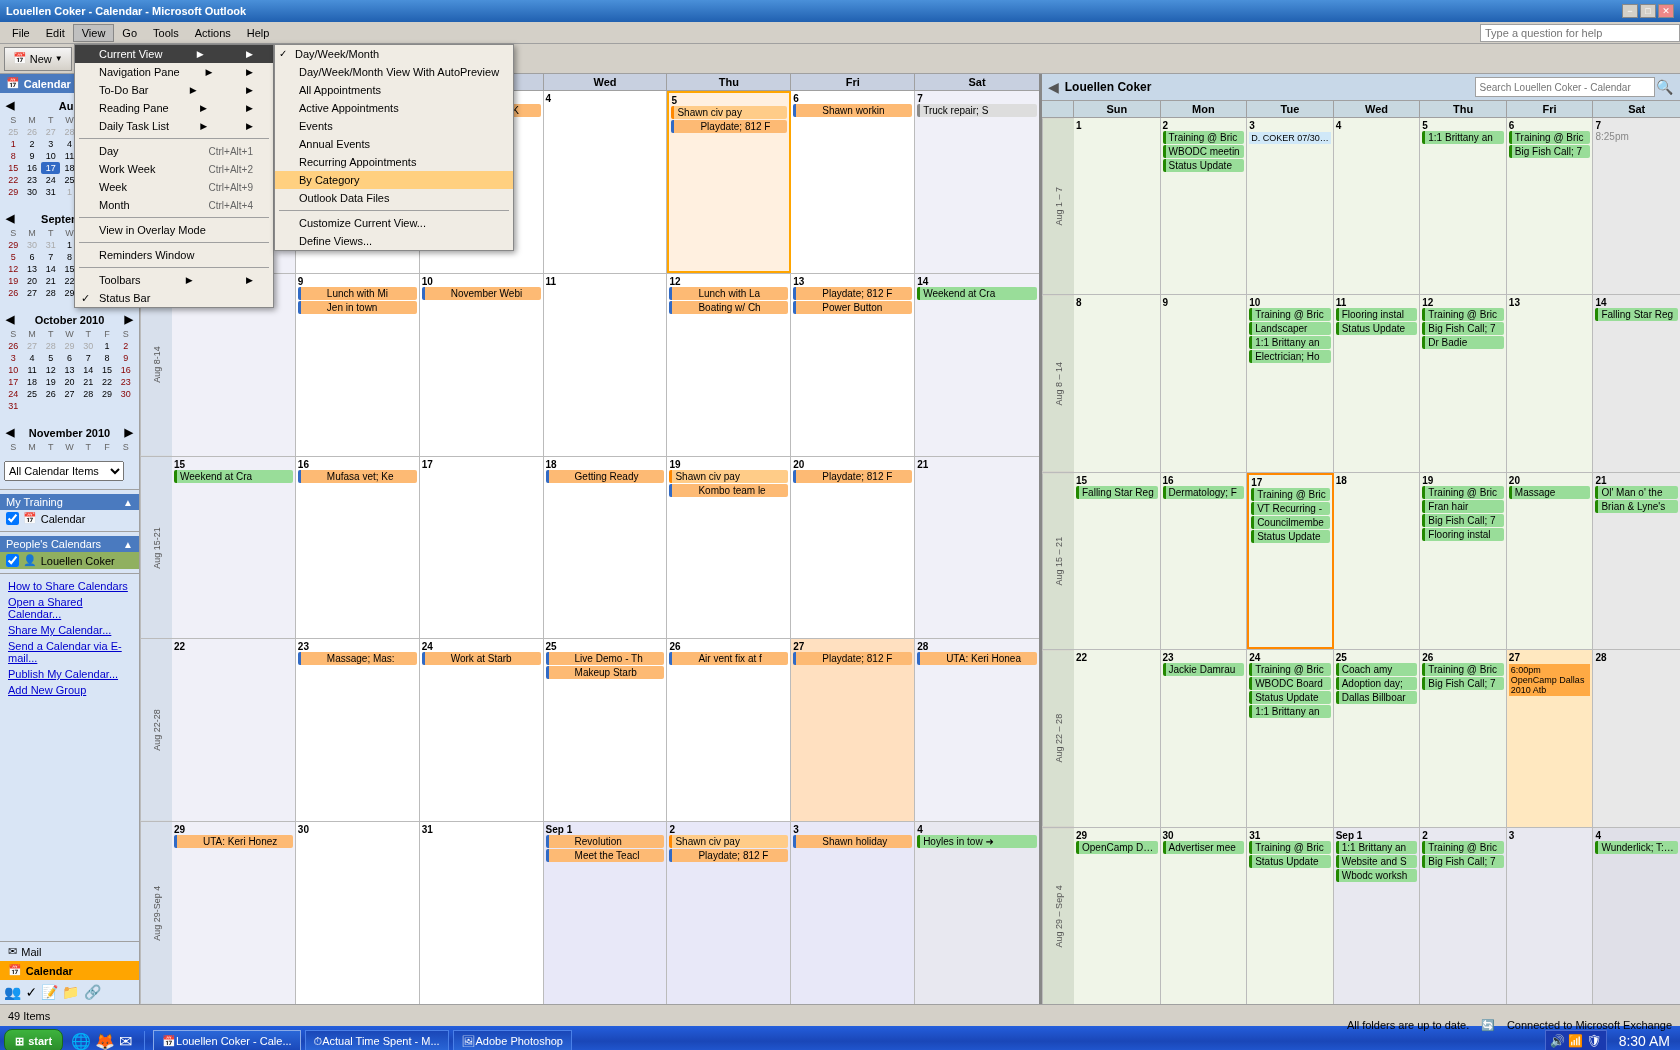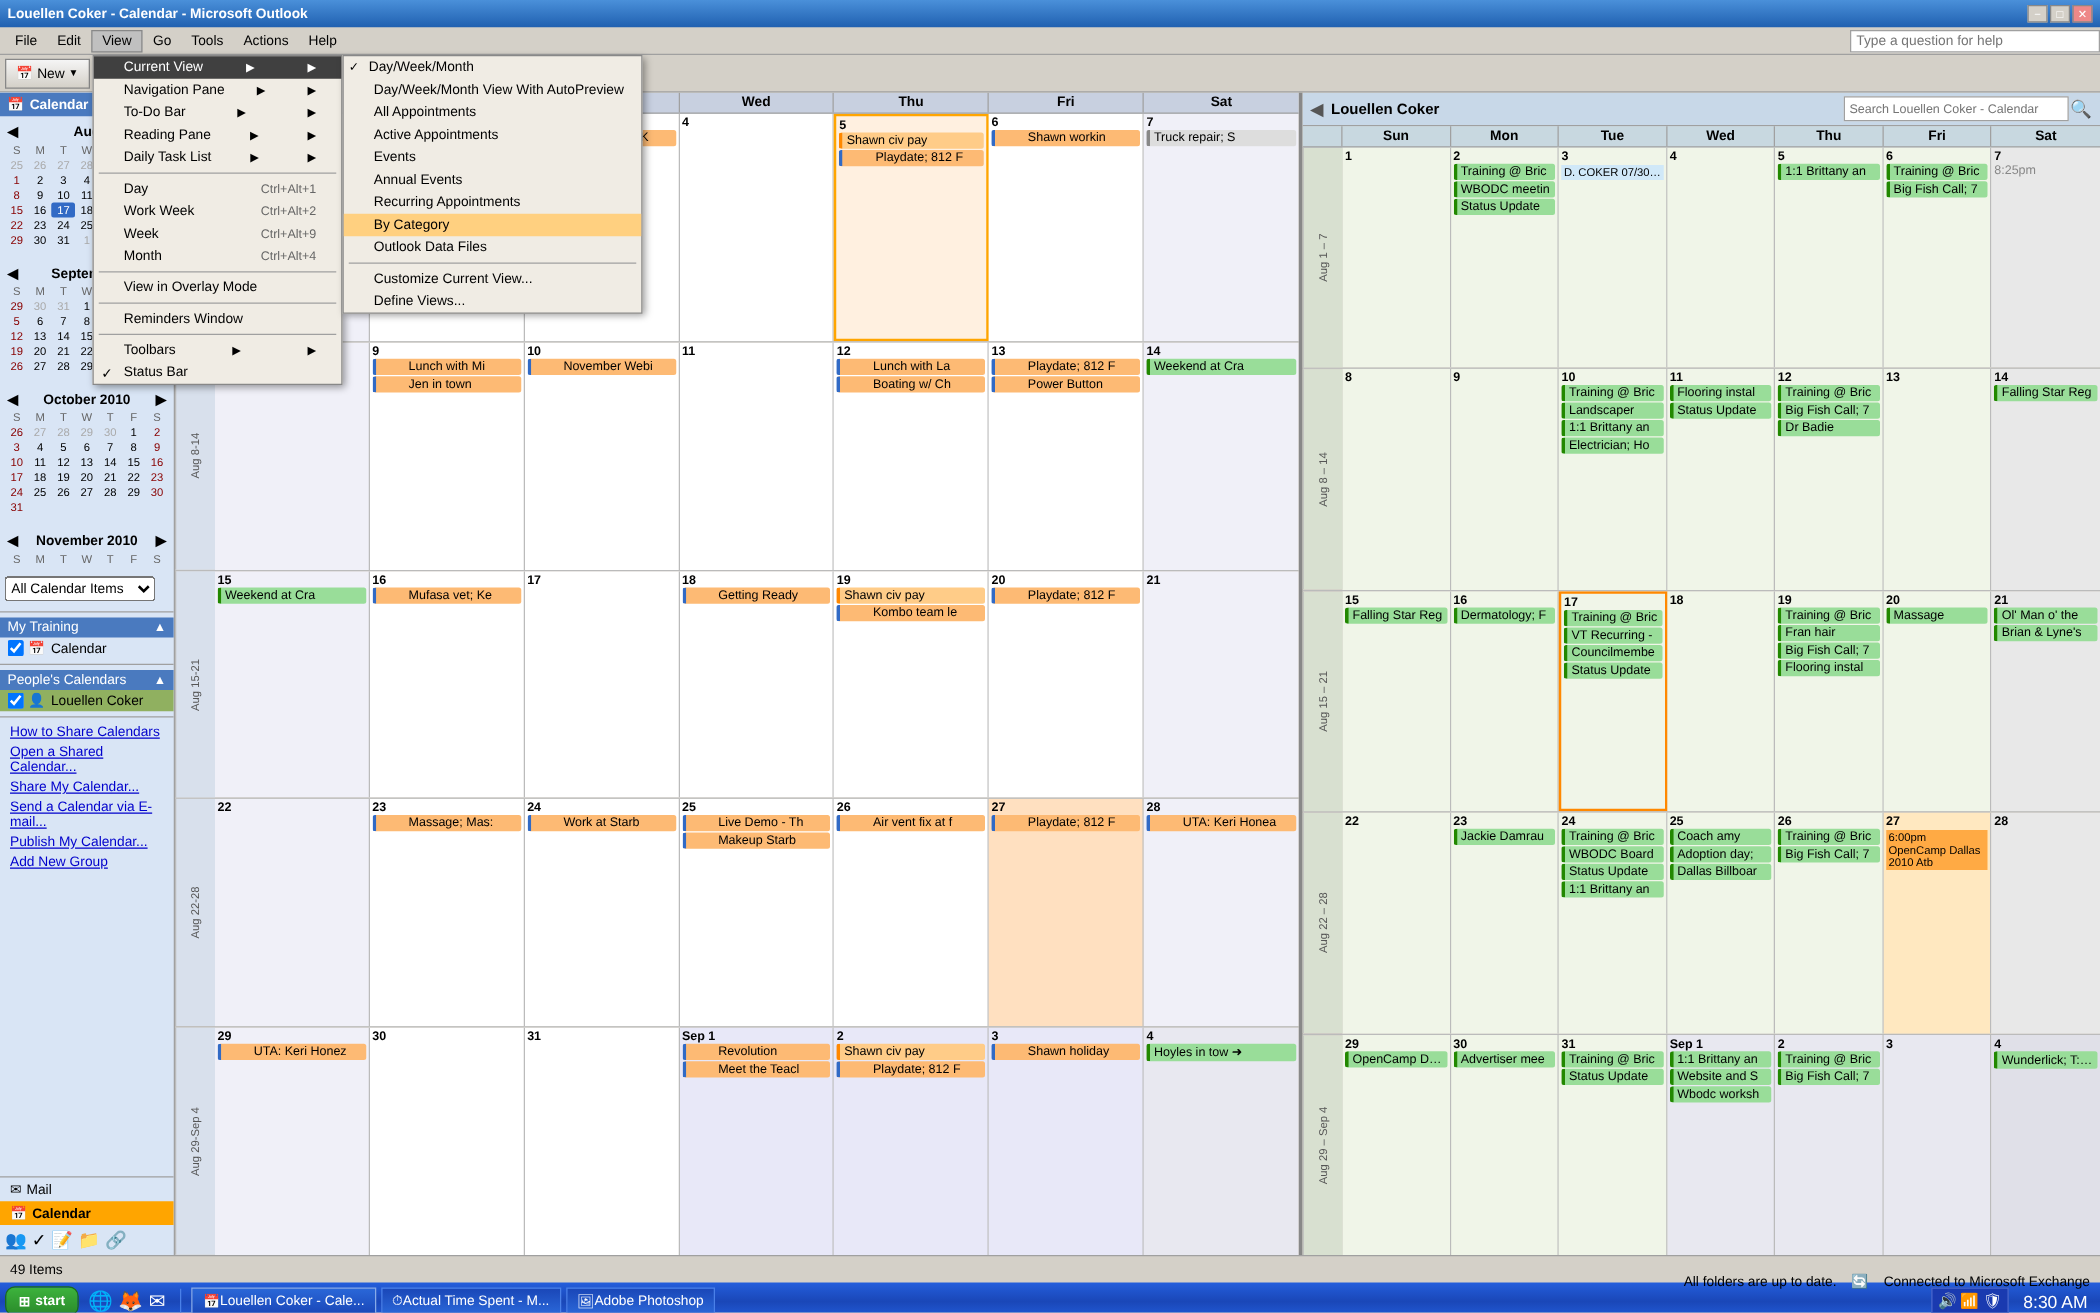--- a/index.html
+++ b/index.html
@@ -94,21 +94,21 @@
     .search-input-right {
       border: 1px solid #a0a0a0; height: 20px; padding: 2px 4px; font-size: 10px;
       width: 180px;
     }
 
     
     .status-bar {
       height: 22px; background: #d4d0c8; border-top: 1px solid #a0a0a0;
       display: flex; align-items: center; justify-content: space-between; padding: 0 8px;
     }
-    .status-right { font-size: 11px; display: flex; align-items: center; gap: 12px; margin-top: 20px; }
+    .status-right { font-size: 11px; display: flex; gap: 12px; margin-top: 20px; }
 
     
     .taskbar {
       height: 30px; background: linear-gradient(to bottom, #245edc 0%, #1a47b8 50%, #1a47b8 51%, #245edc 100%);
       display: flex; align-items: center; padding: 0 4px; gap: 4px;
     }
     .start-btn {
       background: linear-gradient(to bottom, #3db33d 0%, #2a8a2a 100%);
       border: 1px solid #1a6a1a; border-radius: 8px; color: white; padding: 2px 10px;
       font-weight: bold; font-size: 12px; cursor: pointer; display: flex; align-items: center; gap: 4px;

